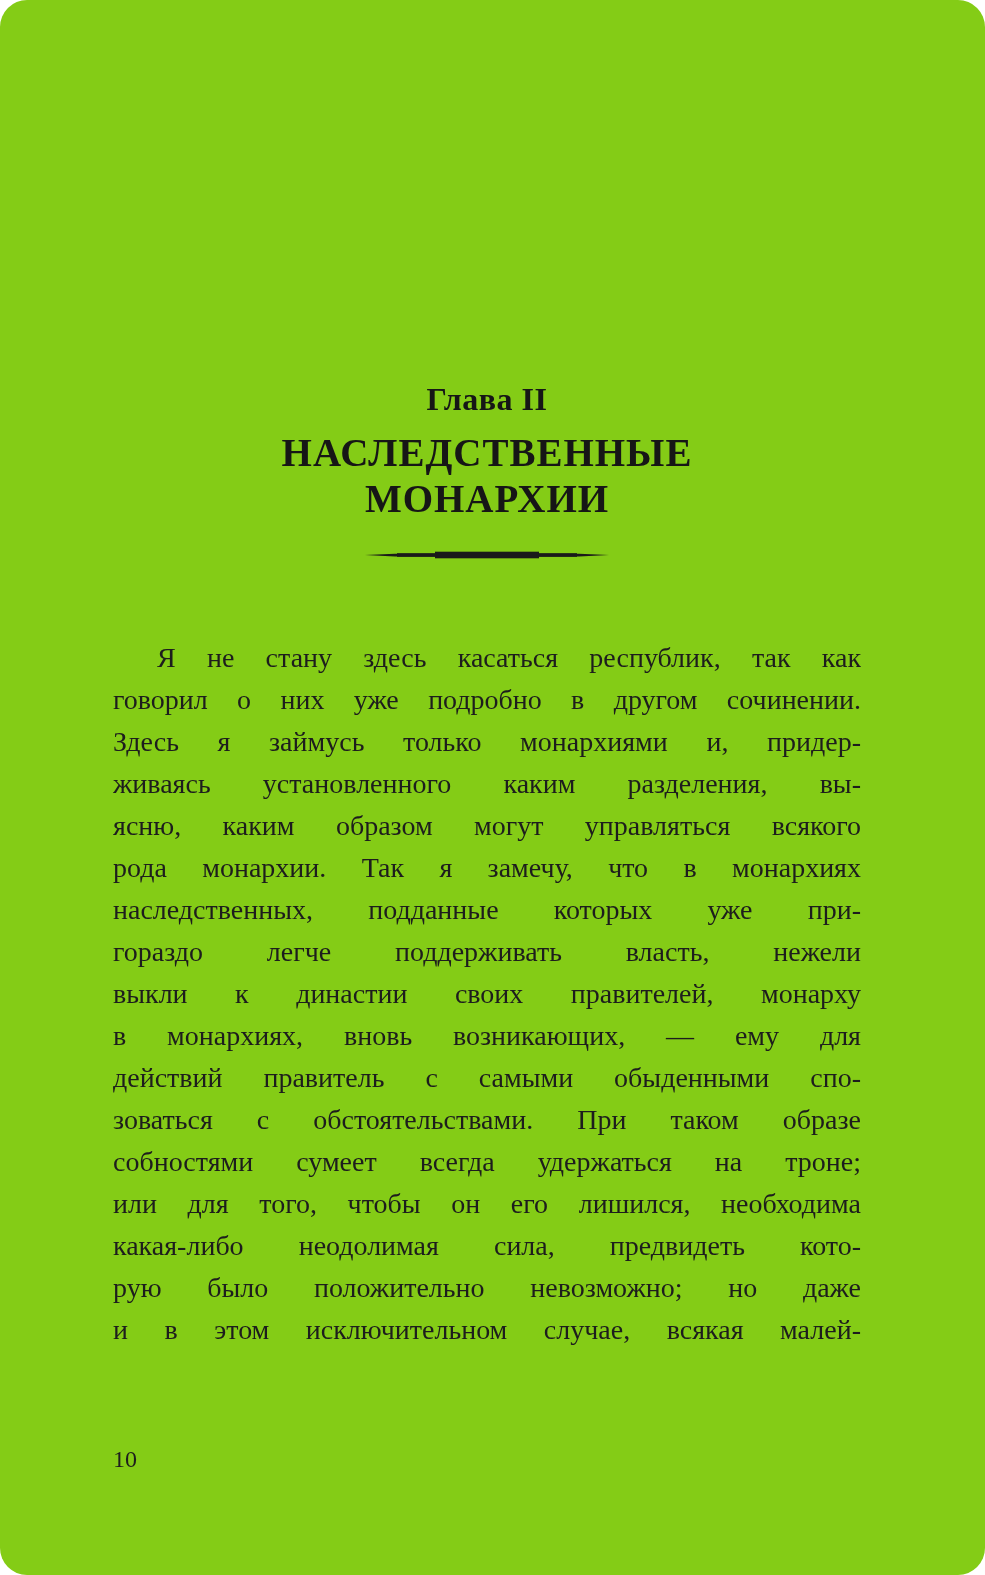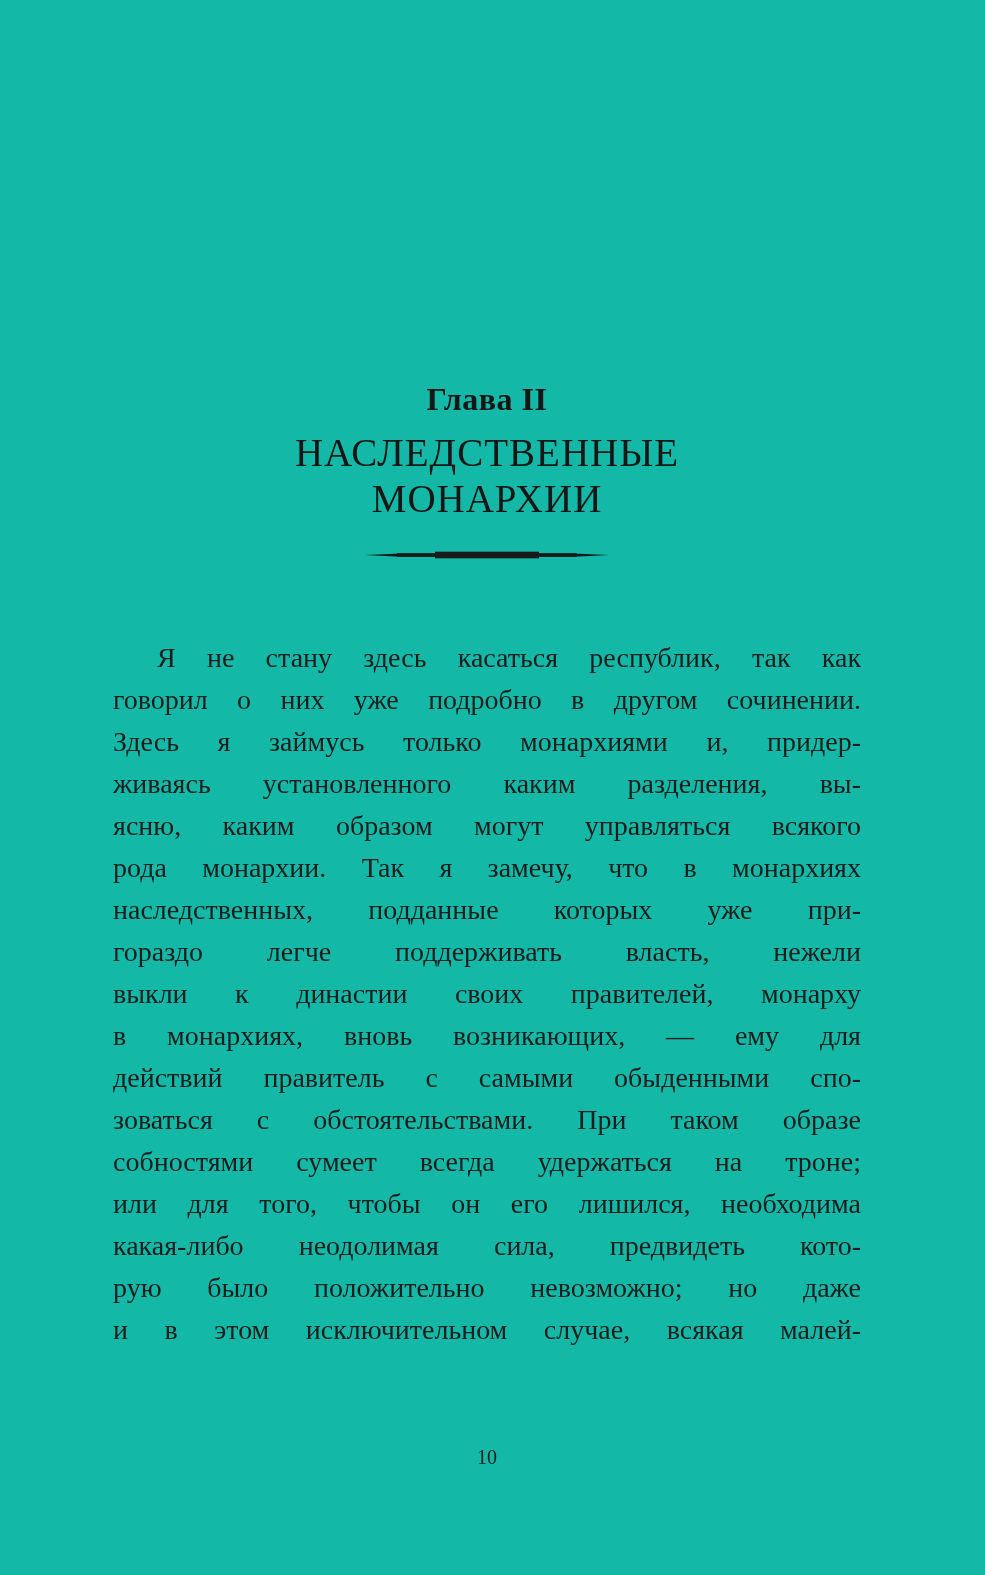--- a/index.html
+++ b/index.html
@@ -8,40 +8,41 @@
     height: 1575px;
     background: #ffffff;
     font-family: "Liberation Serif", "DejaVu Serif", serif;
     color: #1a1a1a;
     position: relative;
     overflow: hidden;
   }
   .page {
     position: absolute;
     inset: 0;
-    background: #14b8a6;
+    background: #84cc16;
+    border-radius: 27px;
   }
   .chapter-label {
     position: absolute;
     top: 381px;
     left: 113px;
     width: 748px;
     text-align: center;
     font-weight: bold;
     font-size: 32px;
     letter-spacing: 0.5px;
     color: #161616;
   }
   .chapter-title {
     position: absolute;
     top: 430px;
     left: 113px;
     width: 748px;
     text-align: center;
-    font-weight: normal;
+    font-weight: bold;
     font-size: 39px;
     line-height: 46px;
     letter-spacing: 1px;
     color: #161616;
   }
   .divider-wrap {
     position: absolute;
     top: 547px;
     left: 113px;
     width: 748px;
@@ -65,22 +66,22 @@
   }
   .text-line.first-line {
     text-indent: 44px;
     margin-top: 45px;
   }
   .page-number {
     position: absolute;
     top: 1446px;
     left: 113px;
     width: 748px;
-    text-align: center;
-    font-size: 20px;
+    text-align: left;
+    font-size: 24px;
     color: #1d1d1d;
   }
 </style>
 </head>
 <body>
 
 <div class="page">
 
   <div class="chapter-label">Глава II</div>
 

